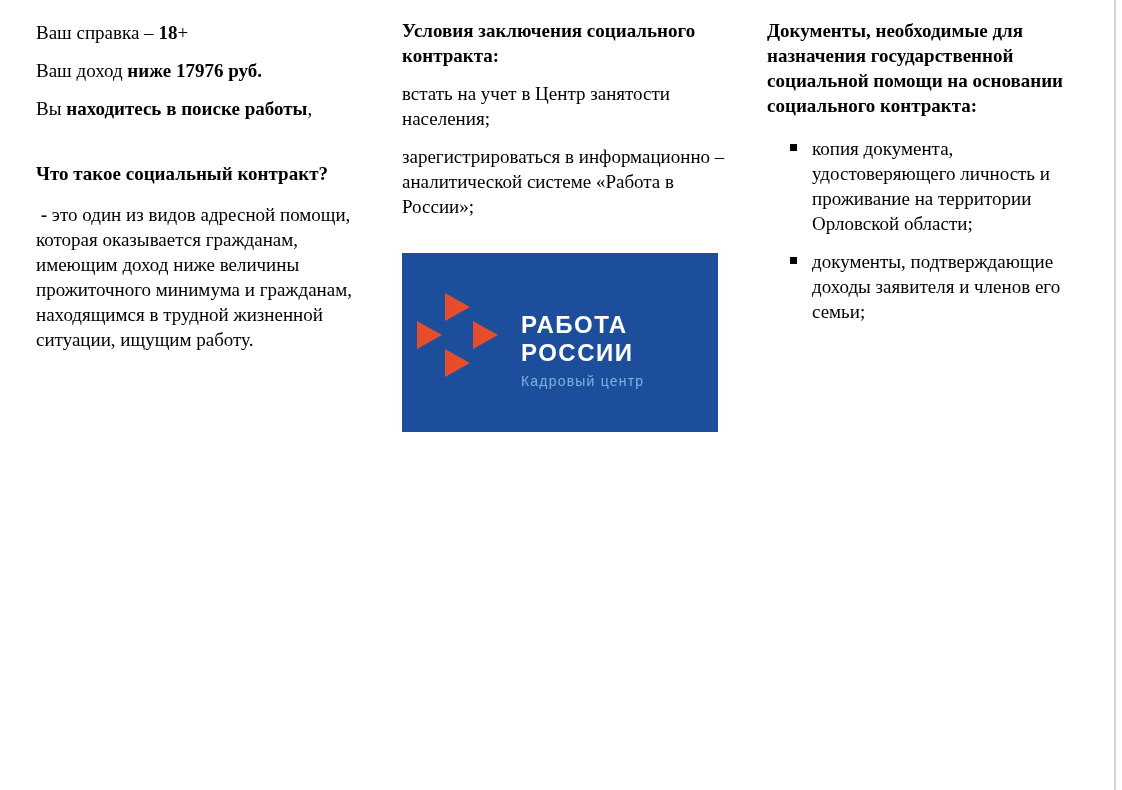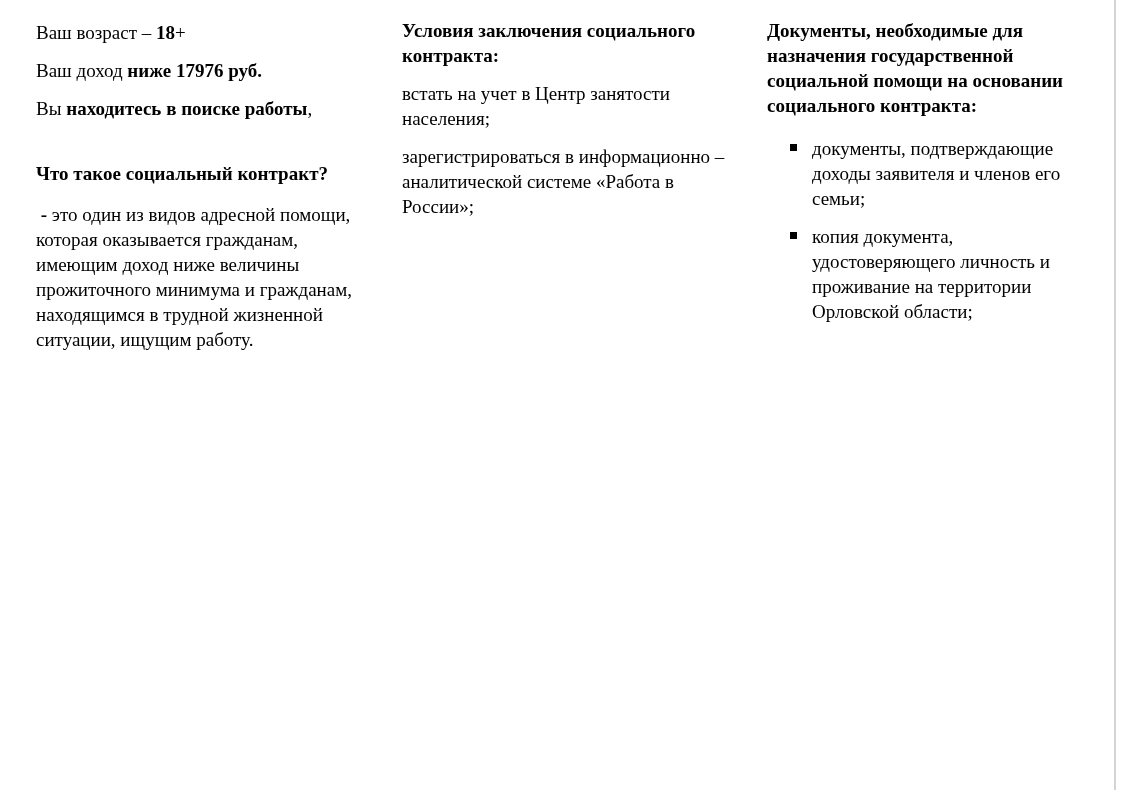--- a/index.html
+++ b/index.html
@@ -82,50 +82,61 @@
     background: var(--edge-line);
   }
 </style>
 </head>
 <body>
 
 <div class="page">
 
   <div class="col col-left">
 
-    <p class="body-text para"><span>Ваш возраст – </span><b>18</b><span>+</span></p>
+    <p class="body-text para"><span>Ваш справка – </span><b>18</b><span>+</span></p>
 
     <p class="body-text para"><span>Ваш доход </span><b>ниже 17976 руб.</b></p>
 
     <p class="body-text para"><span>Вы </span><b>находитесь в поиске работы</b><span>,</span></p>
 
 
 
     <h2 class="question-title">Что такое социальный контракт?</h2>
 
     <p class="body-text answer-para"><b>&nbsp;- </b><span>это один из видов адресной помощи, которая оказывается гражданам, имеющим доход ниже величины прожиточного минимума и гражданам, находящимся в трудной жизненной ситуации, ищущим работу.</span></p>
   </div>
 
   <div class="col col-middle">
     <h2 class="col-heading">Условия заключения социального контракта:</h2>
 
     <p class="body-text para">встать на учет в Центр занятости населения;</p>
     <p class="body-text para">зарегистрироваться в информационно – аналитической системе «Работа в России»;</p>
 
+    <div class="logo-card">
+      <div class="tri tri-top"></div>
+      <div class="tri tri-left"></div>
+      <div class="tri tri-center"></div>
+      <div class="tri tri-bottom"></div>
+      <div class="logo-text">
+        <div class="logo-title-line">РАБОТА</div>
+        <div class="logo-title-line">РОССИИ</div>
+        <div class="logo-subtitle">Кадровый центр</div>
+      </div>
+    </div>
   </div>
 
   <div class="col col-right">
     <h2 class="col-heading">Документы, необходимые для назначения государственной социальной помощи на основании социального контракта:</h2>
 
     <ul class="bullet-list body-text">
       <li class="bullet-item">
         <span class="bullet-marker"></span>
-        <span class="bullet-text">документы, подтверждающие доходы заявителя и членов его семьи;</span>
+        <span class="bullet-text">копия документа, удостоверяющего личность и проживание на территории Орловской области;</span>
       </li>
       <li class="bullet-item">
         <span class="bullet-marker"></span>
-        <span class="bullet-text">копия документа, удостоверяющего личность и проживание на территории Орловской области;</span>
+        <span class="bullet-text">документы, подтверждающие доходы заявителя и членов его семьи;</span>
       </li>
     </ul>
   </div>
 
   <div class="page-edge-line"></div>
 </div>
 
 </body></html>

